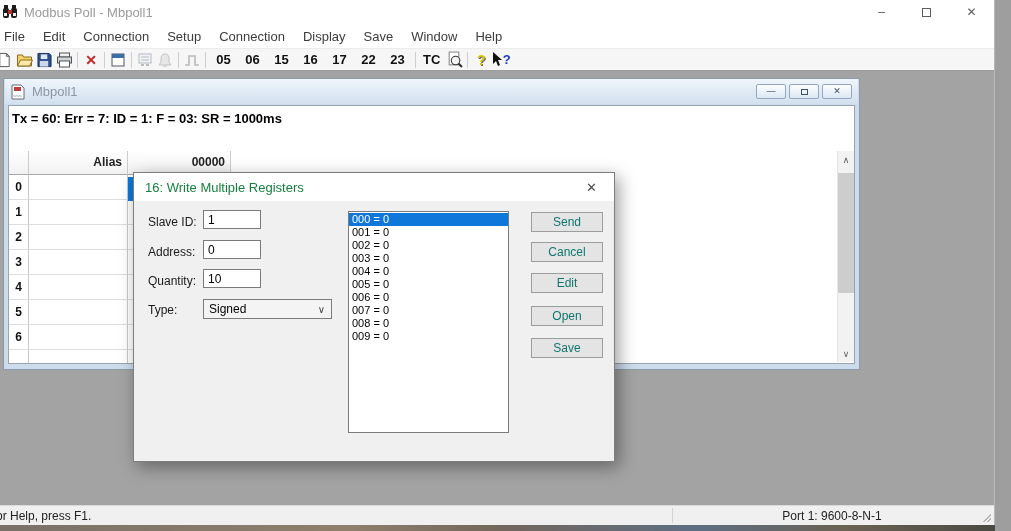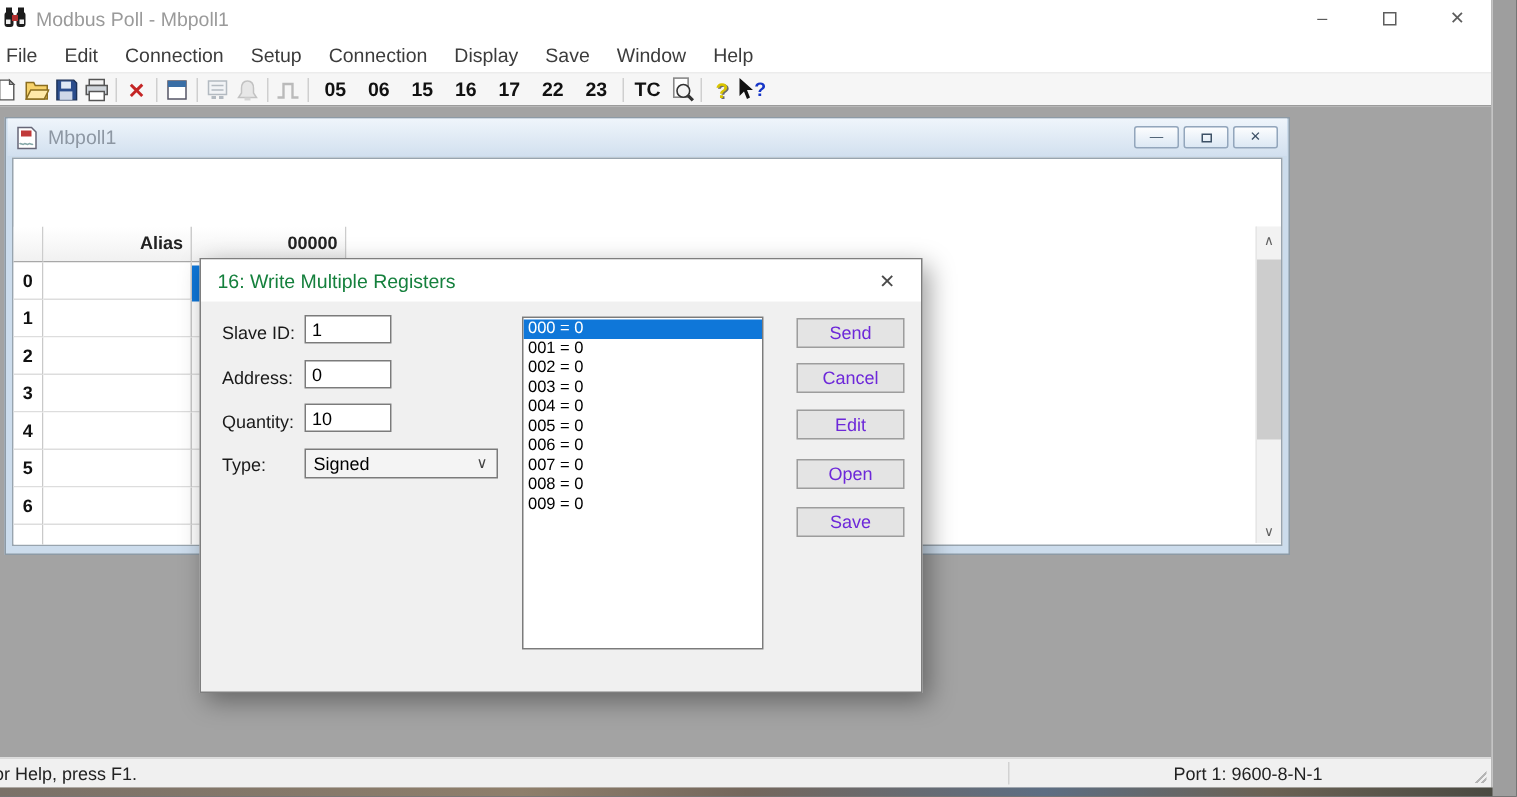--- a/index.html
+++ b/index.html
@@ -104,21 +104,21 @@
     background:#f4f4f4; font-size:12px; color:#000; display:flex; align-items:center; padding-left:5px;
   }
   .dlg-select .chev { margin-left:auto; padding-right:6px; font-size:10px; color:#444; }
   .reg-list {
     position:absolute; left:214px; top:38px; width:161px; height:222px;
     background:#fff; border:1px solid #7b7b7b; font-size:11px; color:#000; padding-top:1px; overflow:hidden;
   }
   .reg-item { height:13px; line-height:13px; padding-left:3px; white-space:nowrap; }
   .dlg-btn {
     position:absolute; left:397px; width:72px; height:20px; background:#e4e4e4; border:1px solid #9d9d9d;
-    font-size:12px; color:#6d28d9; text-align:center; line-height:18px;
+    font-size:12px; color:#0f766e; text-align:center; line-height:18px;
   }
   
   .bg-window { position:absolute; left:995px; top:0; width:16px; height:531px; z-index:0; }
   .bgw-seg { position:absolute; left:16px; right:0;margin-left:24px; }
   .bgw-title { background:#fdfdfd; border-left:1px solid #aaa; top:0; height:42px; font-size:11px; color:#333; padding:1px 0 0 1px; overflow:hidden; }
   .bgw-line { background:#666; top:42px; height:4px; }
   .bgw-a { background:#f0f0f0; top:46px; height:69px; }
   .bgw-b { background:#bdd7ef; top:115px; height:40px; }
   .bgw-c { background:#fafafa; top:155px; height:177px; }
   .bgw-d { background:linear-gradient(#c2ccd7,#8d99a6); top:332px; height:36px; }
@@ -281,20 +281,21 @@
           <div class="child-controls">
             <div class="child-btn">—</div>
             <div class="child-btn">
                 <span class="sq"></span>
               </div>
             <div class="child-btn">✕</div>
           </div>
         </div>
 
         <div class="child-content">
+          <div class="stats-line">Tx = 60: Err = 7: ID = 1: F = 03: SR = 1000ms</div>
 
           <div class="grid">
             <div class="grid-header">
               <div class="hcell c0"></div>
               <div class="hcell c1">Alias</div>
               <div class="hcell c2">00000</div>
             </div>
             <div class="grid-row">
               <div class="cell c0 rownum">0</div>
               <div class="cell c1"></div>

